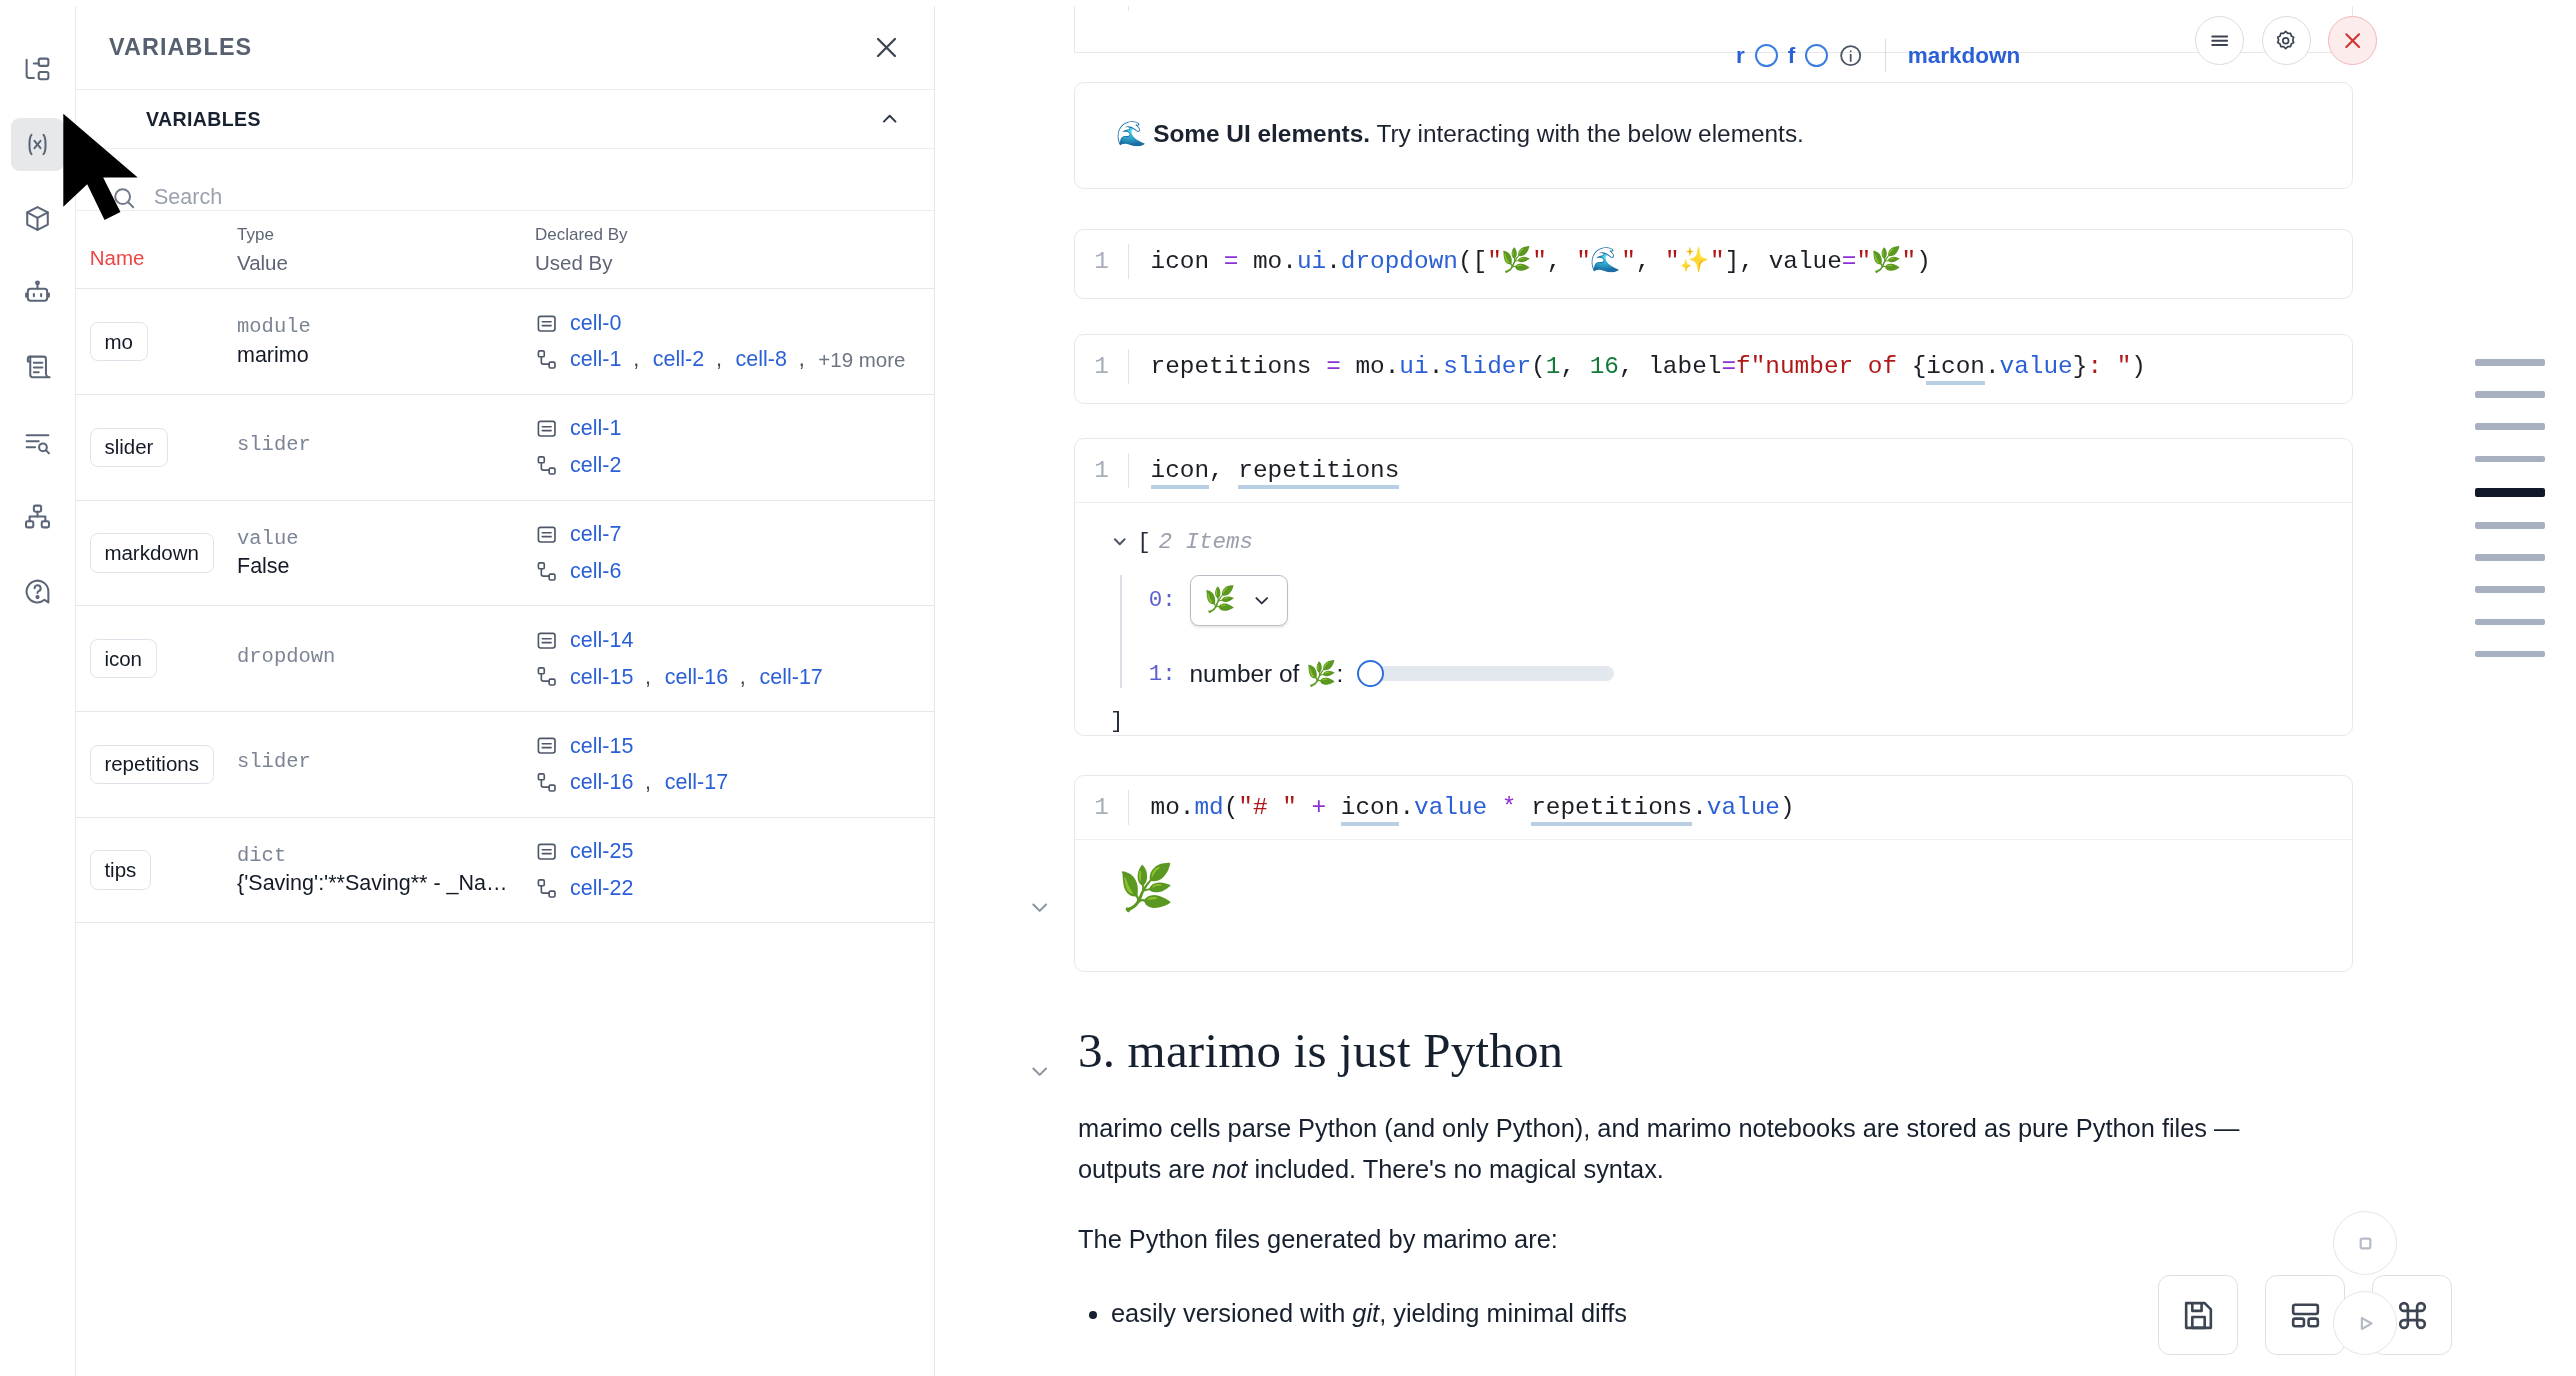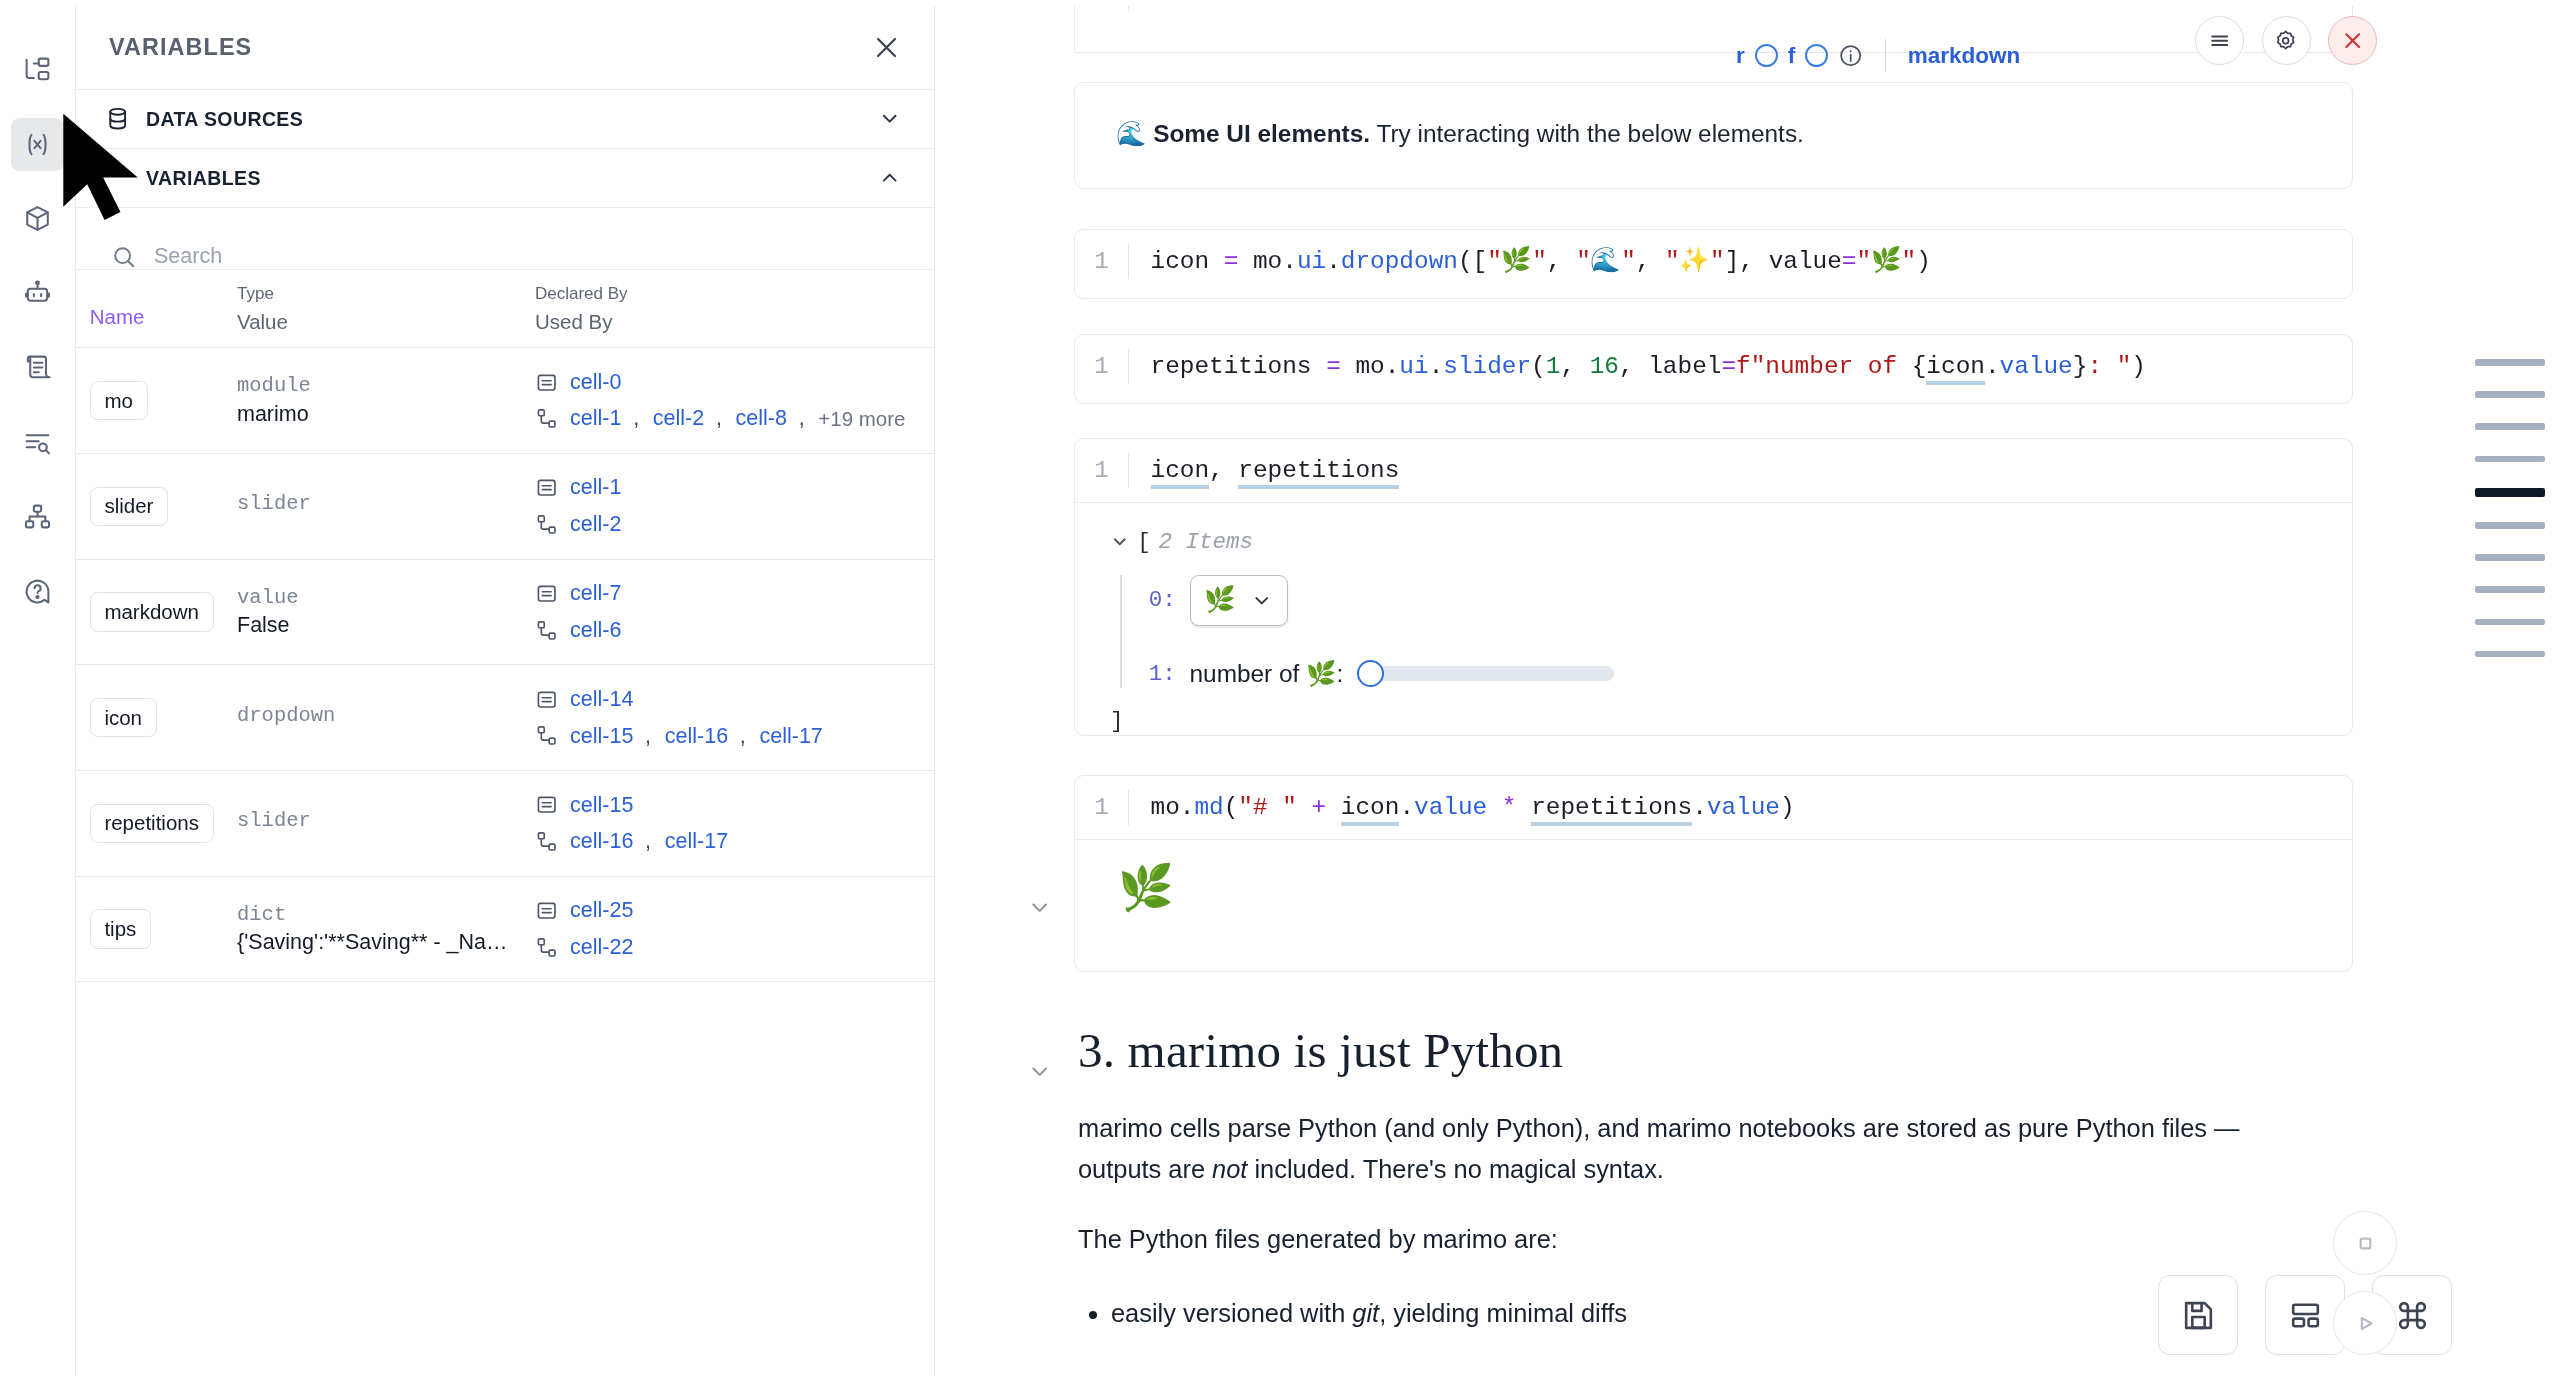--- a/index.html
+++ b/index.html
@@ -86,21 +86,21 @@
   table.vars col.c3 { width: auto; }
   table.vars th {
     text-align: left; vertical-align: top;
     padding: 13.7px 9.8px 13.7px 0;
     border-bottom: 1px solid #e5e8ed;
     font-weight: 400;
   }
   .th-stack { display: flex; flex-direction: column; gap: 5.9px; }
   .th-a { font-size: 17px; color: #5d6575; }
   .th-b { font-size: 20.5px; color: #5d6575; }
-  .th-name { font-size: 20.5px; color: #8b5cf6; padding-top: 21.5px; }
+  .th-name { font-size: 20.5px; color: #ef4444; padding-top: 21.5px; }
   table.vars td {
     vertical-align: middle;
     padding: 21.5px 9.8px 21.5px 0;
     border-bottom: 1px solid #e5e8ed;
   }
   table.vars th:first-child, table.vars td:first-child { padding-left: 13.7px; }
   .pill {
     display: inline-block;
     border: 1px solid #dfe3e9; border-radius: 7.8px;
     padding: 6.8px 13.7px; font-size: 20.5px; color: #131a26;
@@ -345,35 +345,20 @@
 
     <div class="panel-head">
       <div class="panel-title">VARIABLES</div>
       <div class="panel-x">
         <svg viewBox="0 0 24 24" fill="none" stroke="currentColor" stroke-width="1.9" stroke-linecap="round">
           <path d="M5 5 19 19M19 5 5 19"></path>
         </svg>
       </div>
     </div>
 
-    <div class="section">
-      <span class="sec-ico">
-        <svg viewBox="0 0 24 24" fill="none" stroke="currentColor" stroke-width="1.8" stroke-linecap="round" stroke-linejoin="round">
-          <ellipse cx="12" cy="5.5" rx="7" ry="2.8"></ellipse>
-            <path d="M5 5.5v13c0 1.55 3.13 2.8 7 2.8s7-1.25 7-2.8v-13"></path>
-          <path d="M5 12c0 1.55 3.13 2.8 7 2.8s7-1.25 7-2.8"></path>
-        </svg>
-      </span>
-      <span class="sec-label">DATA SOURCES</span>
-      <span class="chev">
-        <svg viewBox="0 0 24 24" fill="none" stroke="currentColor" stroke-width="1.9" stroke-linecap="round" stroke-linejoin="round">
-            <path d="M6 9l6 6 6-6"></path>
-          </svg>
-      </span>
-    </div>
 
     <div class="section no-ico">
       <span class="sec-label">VARIABLES</span>
       <span class="chev">
         <svg viewBox="0 0 24 24" fill="none" stroke="currentColor" stroke-width="1.9" stroke-linecap="round" stroke-linejoin="round">
             <path d="M18 15l-6-6-6 6"></path>
           </svg>
       </span>
     </div>
 

